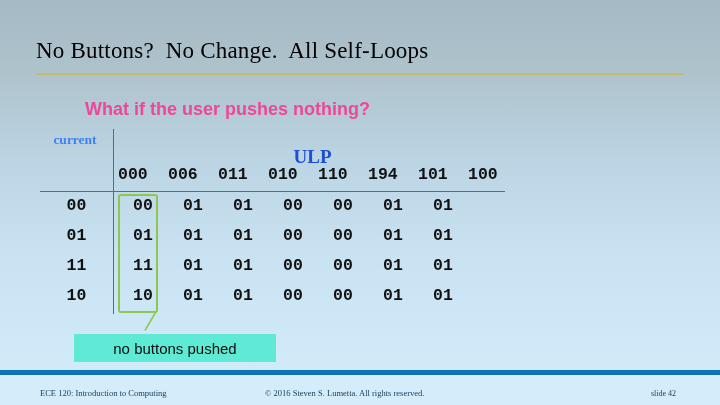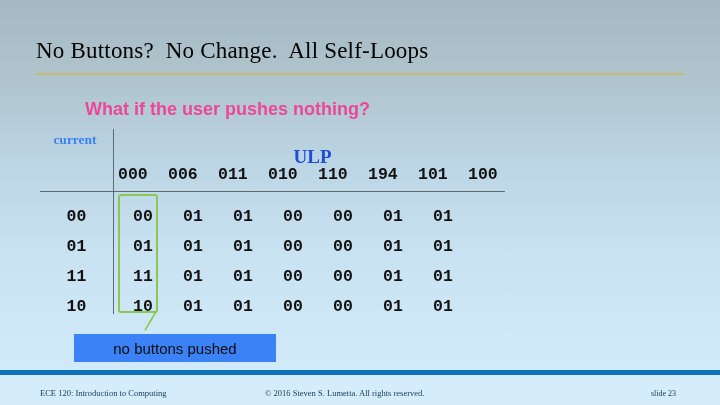--- a/index.html
+++ b/index.html
@@ -64,40 +64,40 @@
   #h-rule {
     position:absolute; left:40px; top:191px; width:465px; height:1px;
     background:#5e6b72;
   }
 
   #table-body {
     position:absolute; left:40px; top:196px;
     font-family:"Liberation Mono", monospace;
     font-size:16.5px; font-weight:bold; color:#111;
   }
-  .trow { display:flex; height:30px; align-items:flex-end; }
+  .trow { display:flex; height:30px; align-items:flex-start; }
   .rlabel { width:73px; text-align:center; }
   .gap { width:5px; }
   .cell { width:50px; text-align:center; }
 
   
   #highlight-box {
     position:absolute; left:118px; top:194px; width:40px; height:119px;
     border:2px solid #8cc751; border-radius:3px;
     background:transparent;
   }
   #callout-connector {
     position:absolute; left:145px; top:312px; width:25px; height:25px;
     overflow:visible;
   }
 
   
   #callout-box {
     position:absolute; left:74px; top:334px; width:202px; height:28px;
-    background:#3b82f6;
+    background:#5eead4;
   }
   #callout-label {
     position:absolute; left:0; top:0; width:202px; height:28px;
     display:flex; align-items:center; justify-content:center;
     font-family:"Liberation Sans", sans-serif;
     font-size:15px; color:#0c0c0c;
   }
 
   
   #footer-band {
@@ -206,13 +206,13 @@
 </div>
 
 <div id="callout-box">
   <div id="callout-label">no buttons pushed</div>
 </div>
 
 <div id="footer-band"></div>
 <div id="footer-strip"></div>
 <div class="foot-txt" id="foot-course">ECE 120: Introduction to Computing</div>
 <div class="foot-txt" id="foot-copy">© 2016 Steven S. Lumetta.  All rights reserved.</div>
-<div class="foot-txt" id="foot-slide">slide 23</div>
+<div class="foot-txt" id="foot-slide">slide 42</div>
 
 </body></html>

